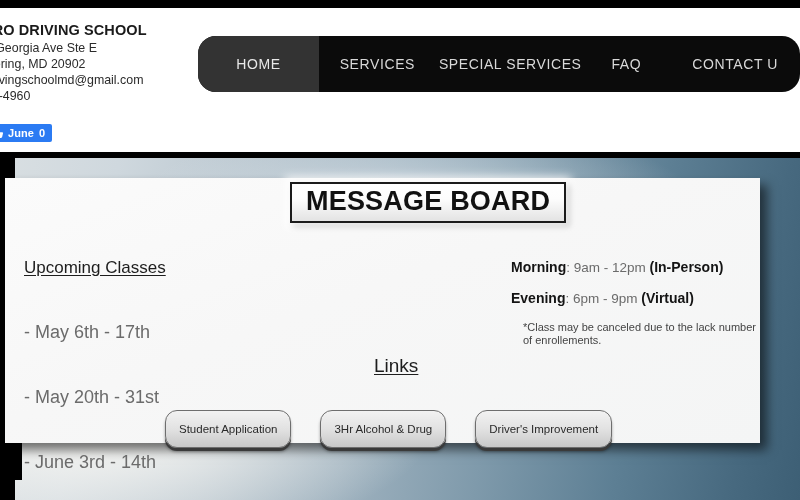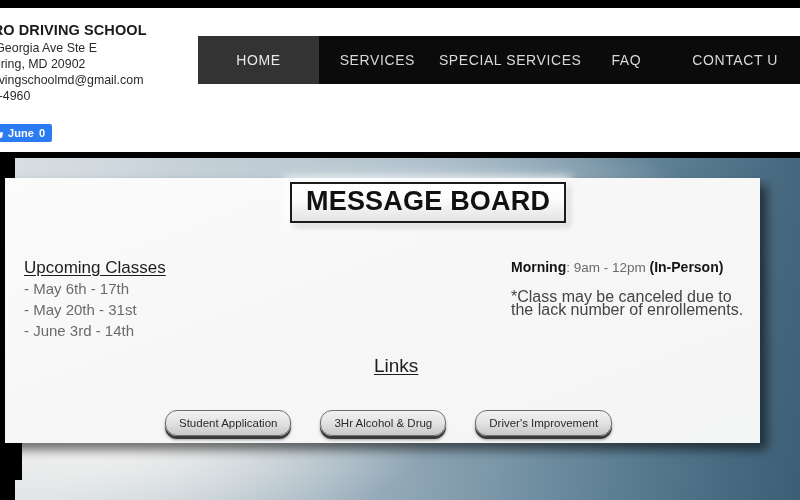--- a/index.html
+++ b/index.html
@@ -84,25 +84,26 @@
     font-weight: bold;
     margin-left: 5px;
   }
 
   
   .nav {
     position: absolute;
     left: 198px;
     top: 28px;
     width: 602px;
-    height: 48px;
+    height: 56px;
     background: #0b0b0b;
     display: flex;
     align-items: flex-start;
     overflow: hidden;
+    border-radius: 18px;
   }
   .nav-item {
     display: flex;
     align-items: center;
     justify-content: center;
     color: #d9d9d9;
     font-size: 14px;
     letter-spacing: 0.6px;
     white-space: nowrap;
     height: 100%;
@@ -203,24 +204,25 @@
     z-index: 7;
   }
   .classes-head {
     font-size: 17px;
     color: #1d1d1d;
     text-decoration: underline;
     text-underline-offset: 2px;
     white-space: nowrap;
   }
   .classes-item {
-    font-size: 15px;
+    font-size: 18px;
     color: #6b6b6b;
     line-height: 21px;
     white-space: nowrap;
+    margin-top: 44px;
   }
 
   
   .schedule {
     position: absolute;
     left: 511px;
     top: 259px;
     z-index: 7;
     width: 260px;
   }
@@ -228,24 +230,25 @@
     font-size: 13.5px;
     color: #6b6b6b;
     margin-bottom: 15px;
     white-space: nowrap;
   }
   .sched-row b {
     color: #141414;
     font-size: 14px;
   }
   .sched-note {
-    font-size: 16px;
+    font-size: 11px;
     color: #444444;
     line-height: 13px;
     width: 238px;
+    margin-left: 12px;
   }
 
   
   .links-head {
     position: absolute;
     left: 374px;
     top: 355px;
     font-size: 19px;
     color: #1d1d1d;
     text-decoration: underline;
@@ -261,21 +264,21 @@
     width: 500px;
     display: flex;
     gap: 29px;
     z-index: 7;
   }
   .lbtn {
     display: inline-flex;
     align-items: center;
     justify-content: center;
     height: 24px;
-    padding: 12px 13px;
+    padding: 18px 13px;
     font-size: 11.5px;
     color: #2a2a2a;
     background: linear-gradient(180deg, #f2f2f2 0%, #e2e2e2 50%, #c8c8c8 100%);
     border: 1px solid #6e6e6e;
     border-radius: 12px;
     box-shadow: 0 3px 0 #3a3a3a, 0 4px 3px rgba(0,0,0,0.35);
     white-space: nowrap;
     box-sizing: border-box;
   }
 </style>
@@ -329,20 +332,23 @@
     <div class="classes-head">Upcoming Classes</div>
     <div class="classes-item">- May 6th - 17th</div>
     <div class="classes-item">- May 20th - 31st</div>
     <div class="classes-item">- June 3rd - 14th</div>
   </div>
 
   <div class="schedule" style="top:107px;">
     <div class="sched-row">
       <b>Morning</b><span>: 9am - 12pm </span><b>(In-Person)</b>
     </div>
+    <div class="sched-row">
+      <b>Evening</b><span>: 6pm - 9pm </span><b>(Virtual)</b>
+    </div>
     <div class="sched-note">*Class may be canceled due to the lack number of enrollements.</div>
   </div>
 
   <div class="links-head" style="top:203px;">Links</div>
 
   <div class="btn-row" style="top:258px;">
     <div class="lbtn">Student Application</div>
     <div class="lbtn">3Hr Alcohol &amp; Drug</div>
     <div class="lbtn">Driver's Improvement</div>
   </div>

